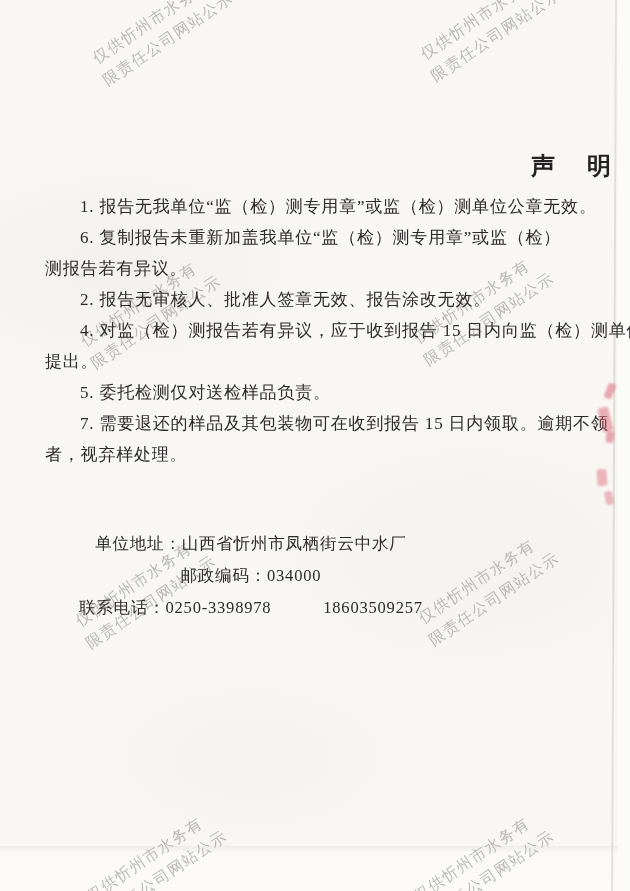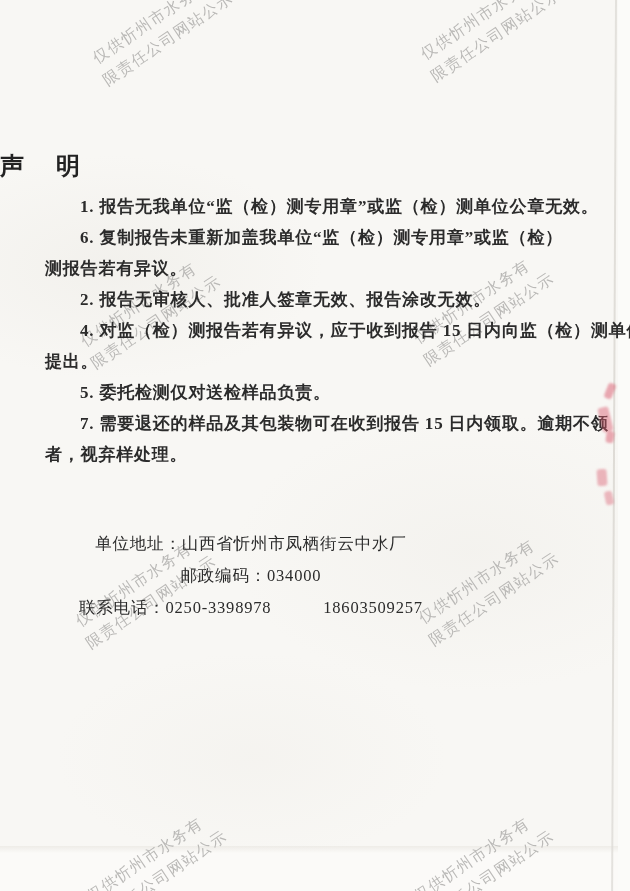--- a/index.html
+++ b/index.html
@@ -59,28 +59,28 @@
   .wm3 { left: 151px; top: 311px; }
   .wm4 { left: 484px; top: 308px; }
   .wm5 { left: 146px; top: 591px; }
   .wm6 { left: 489px; top: 588px; }
   .wm7 { left: 157px; top: 866px; }
   .wm8 { left: 484px; top: 866px; }
   
   .doc-title {
     position: absolute; top: 150px; left: 0; width: 615px; z-index: 4;
     margin: 0;
-    text-align: left;
+    text-align: right;
     font-size: 24px;
     font-weight: bold;
     letter-spacing: 4px;
     color: #222;
   }
   .statement-body {
-    position: absolute; top: 191px; left: 45px; width: 545px; z-index: 4; font-weight: bold;
+    position: absolute; top: 191px; left: 45px; width: 545px; z-index: 4;
   }
   .statement-line {
     margin: 0;
     height: 31px;
     line-height: 31px;
     font-size: 17px;
     letter-spacing: 0.8px;
     white-space: nowrap;
   }
   .statement-line.indent { padding-left: 35px; }

